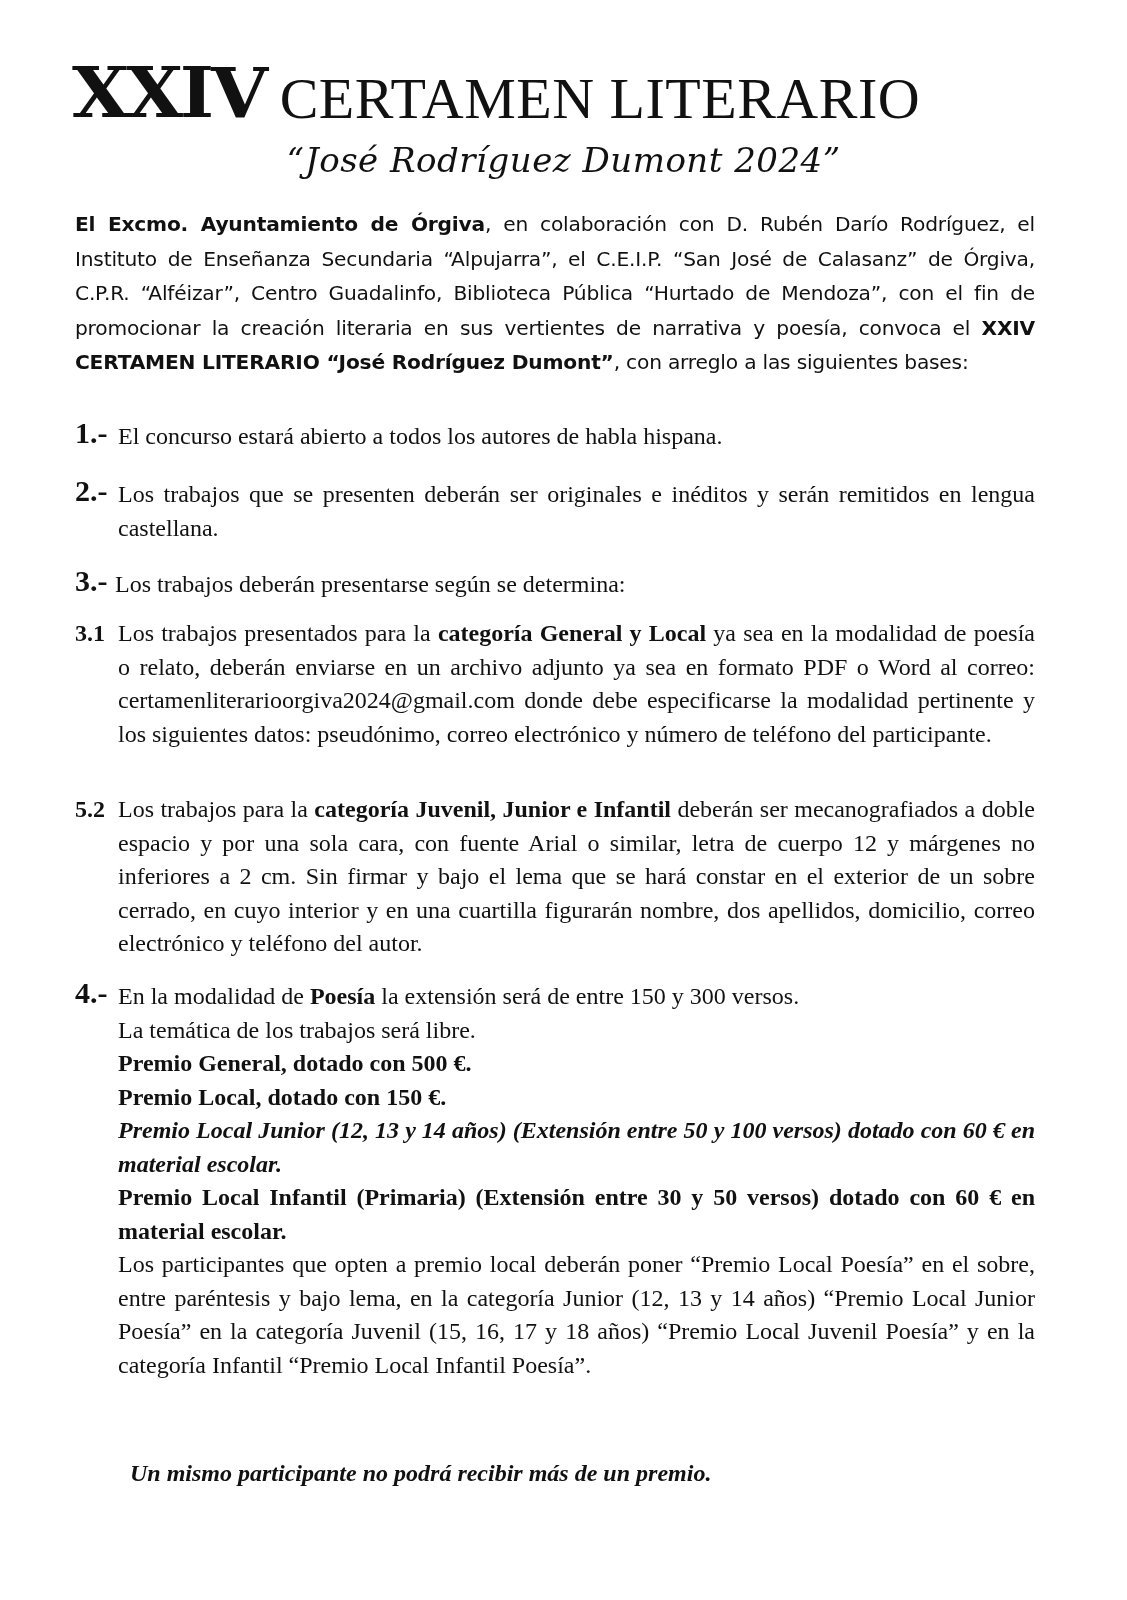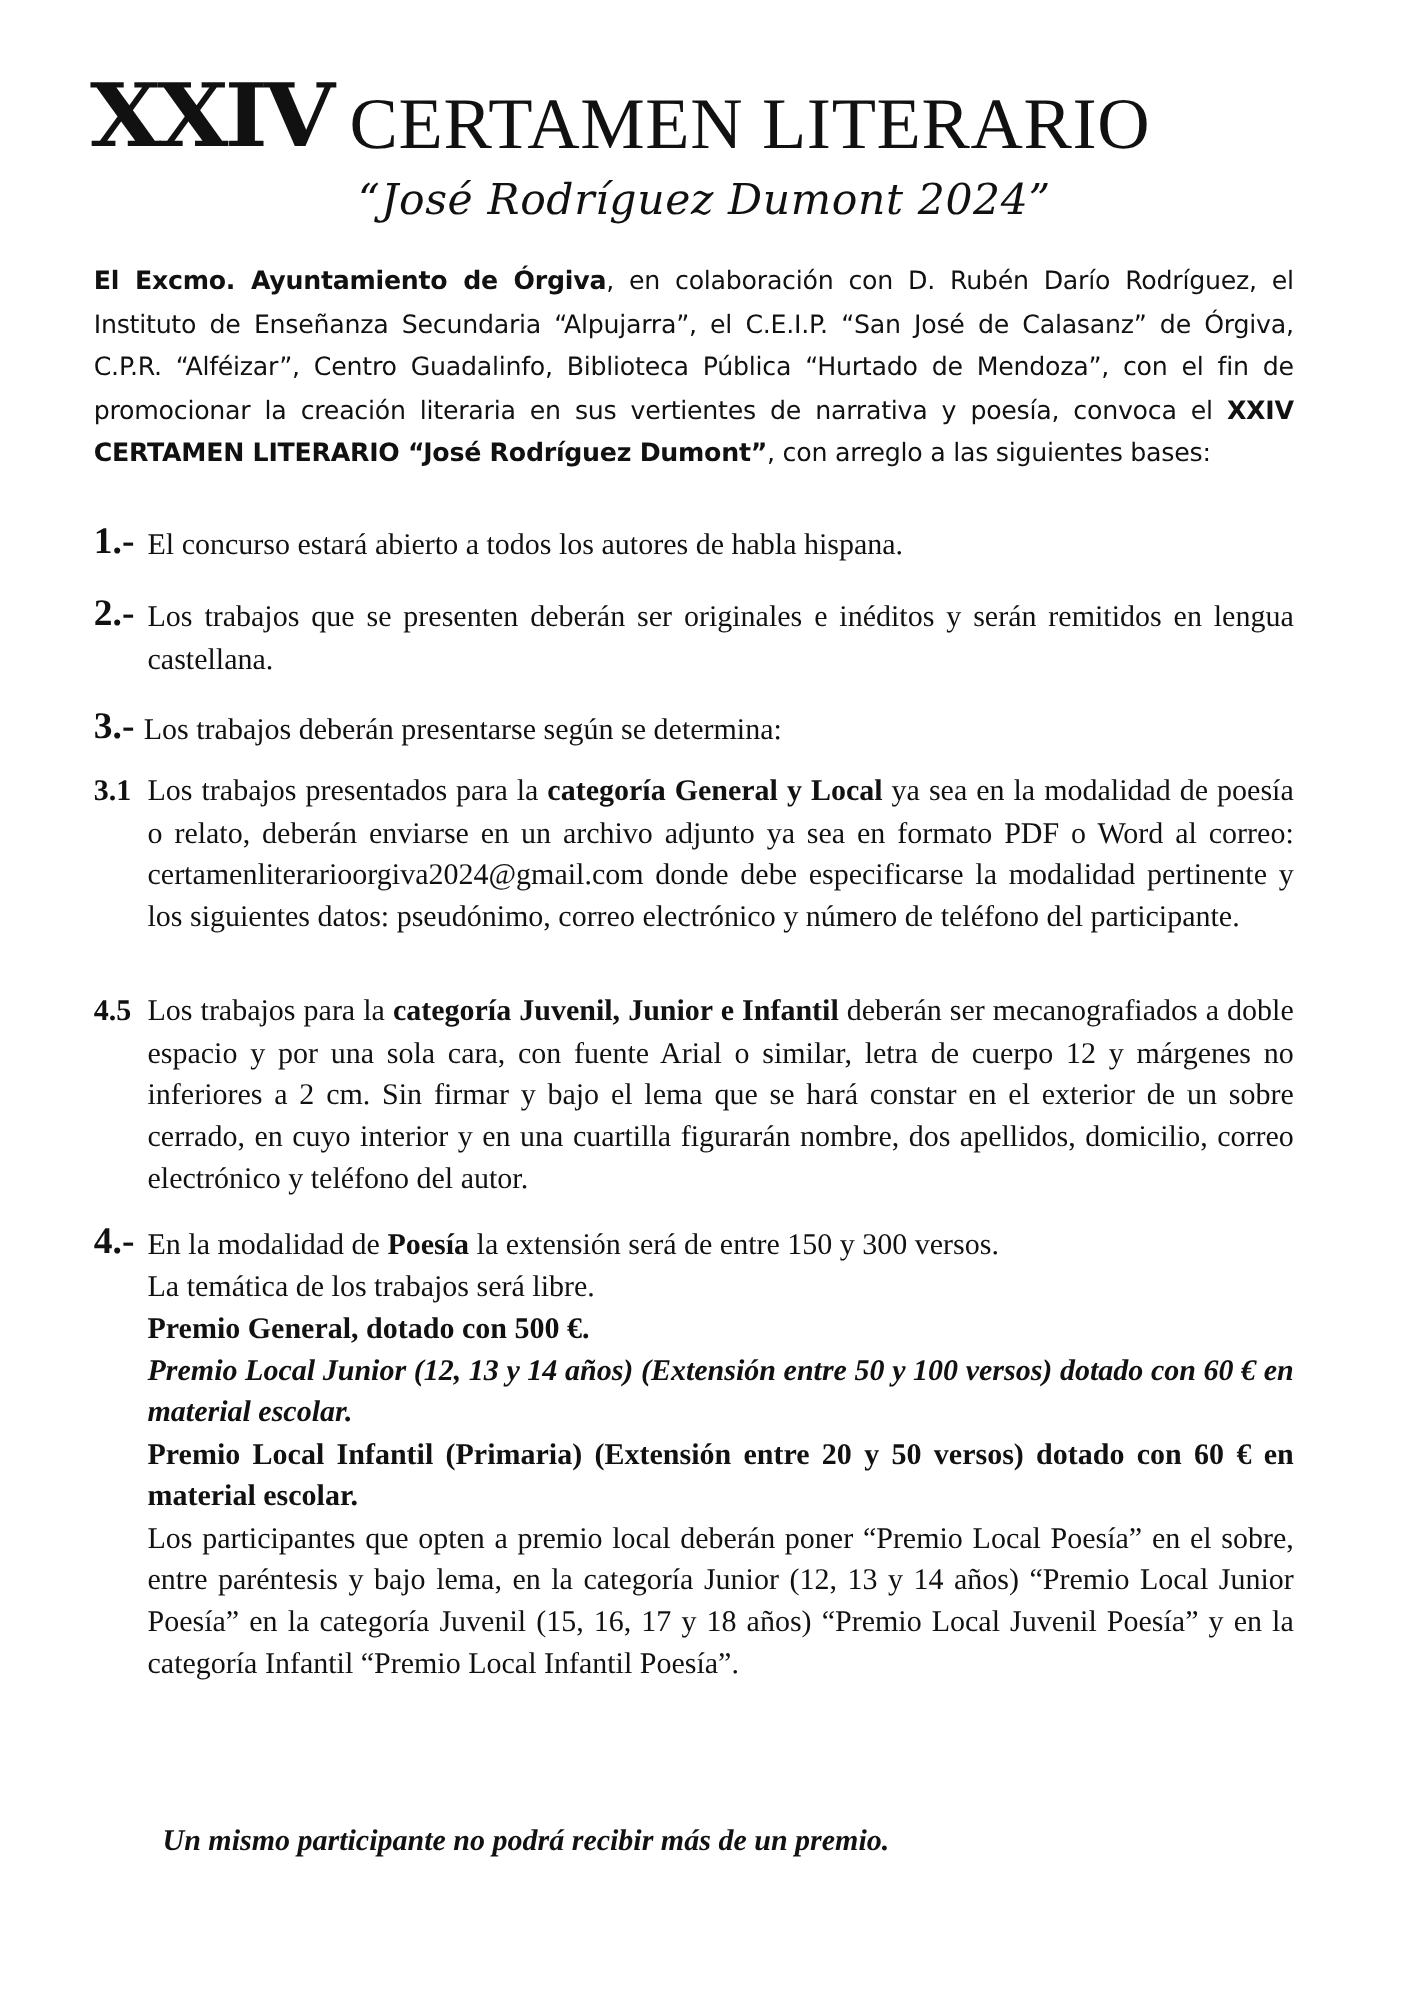--- a/index.html
+++ b/index.html
@@ -142,32 +142,33 @@
       <span class="num big" style="top:-4px;">3.-</span>
       <div class="body" style="margin-left:40px;">Los trabajos deberán presentarse según se determina:</div>
     </div>
 
     <div class="item" style="top:617px;">
       <span class="num mid">3.1</span>
       <div class="body"><span>Los trabajos presentados para la </span><span class="bold">categoría General y Local</span><span> ya sea en la modalidad de poesía o relato, deberán enviarse en un archivo adjunto ya sea en formato PDF o Word al correo: </span><span>certamenliterarioorgiva2024@gmail.com</span><span> donde debe especificarse la modalidad pertinente y los siguientes datos: pseudónimo, correo electrónico y número de teléfono del participante.</span></div>
     </div>
 
     <div class="item" style="top:793px;">
-      <span class="num mid">4.5</span>
+      <span class="num mid">5.2</span>
       <div class="body"><span>Los trabajos para la </span><span class="bold">categoría Juvenil, Junior e Infantil</span><span> deberán ser mecanografiados a doble espacio y por una sola cara, con fuente Arial o similar, letra de cuerpo 12 y márgenes no inferiores a 2 cm. Sin firmar y bajo el lema que se hará constar en el exterior de un sobre cerrado, en cuyo interior y en una cuartilla figurarán nombre, dos apellidos, domicilio, correo electrónico y teléfono del autor.</span></div>
     </div>
 
     <div class="item" style="top:980px;">
       <span class="num big" style="top:-4px;">4.-</span>
       <div class="body">
         <span class="line"><span>En la modalidad de </span><span class="bold">Poesía</span><span> la extensión será de entre 150 y 300 versos.</span></span>
         <span class="line">La temática de los trabajos será libre.</span>
         <span class="prize">Premio General, dotado con 500 €.</span>
+        <span class="prize">Premio Local, dotado con 150 €.</span>
         <span class="prize" style="text-align:justify;font-style:italic;">Premio Local Junior (12, 13 y 14 años) (Extensión entre 50 y 100 versos) dotado con 60 € en material escolar.</span>
-        <span class="prize" style="text-align:justify;">Premio Local Infantil (Primaria) (Extensión entre 20 y 50 versos) dotado con 60 € en material escolar.</span>
+        <span class="prize" style="text-align:justify;">Premio Local Infantil (Primaria) (Extensión entre 30 y 50 versos) dotado con 60 € en material escolar.</span>
         <span class="line" style="text-align:justify;">Los participantes que opten a premio local deberán poner “Premio Local Poesía” en el sobre, entre paréntesis y bajo lema, en la categoría Junior (12, 13 y 14 años) “Premio Local Junior Poesía” en la categoría Juvenil (15, 16, 17 y 18 años) “Premio Local Juvenil Poesía” y en la categoría Infantil “Premio Local Infantil Poesía”.</span>
       </div>
     </div>
 
   </div>
 
   <div class="final-note">Un mismo participante no podrá recibir más de un premio.</div>
 
 </div>
 

